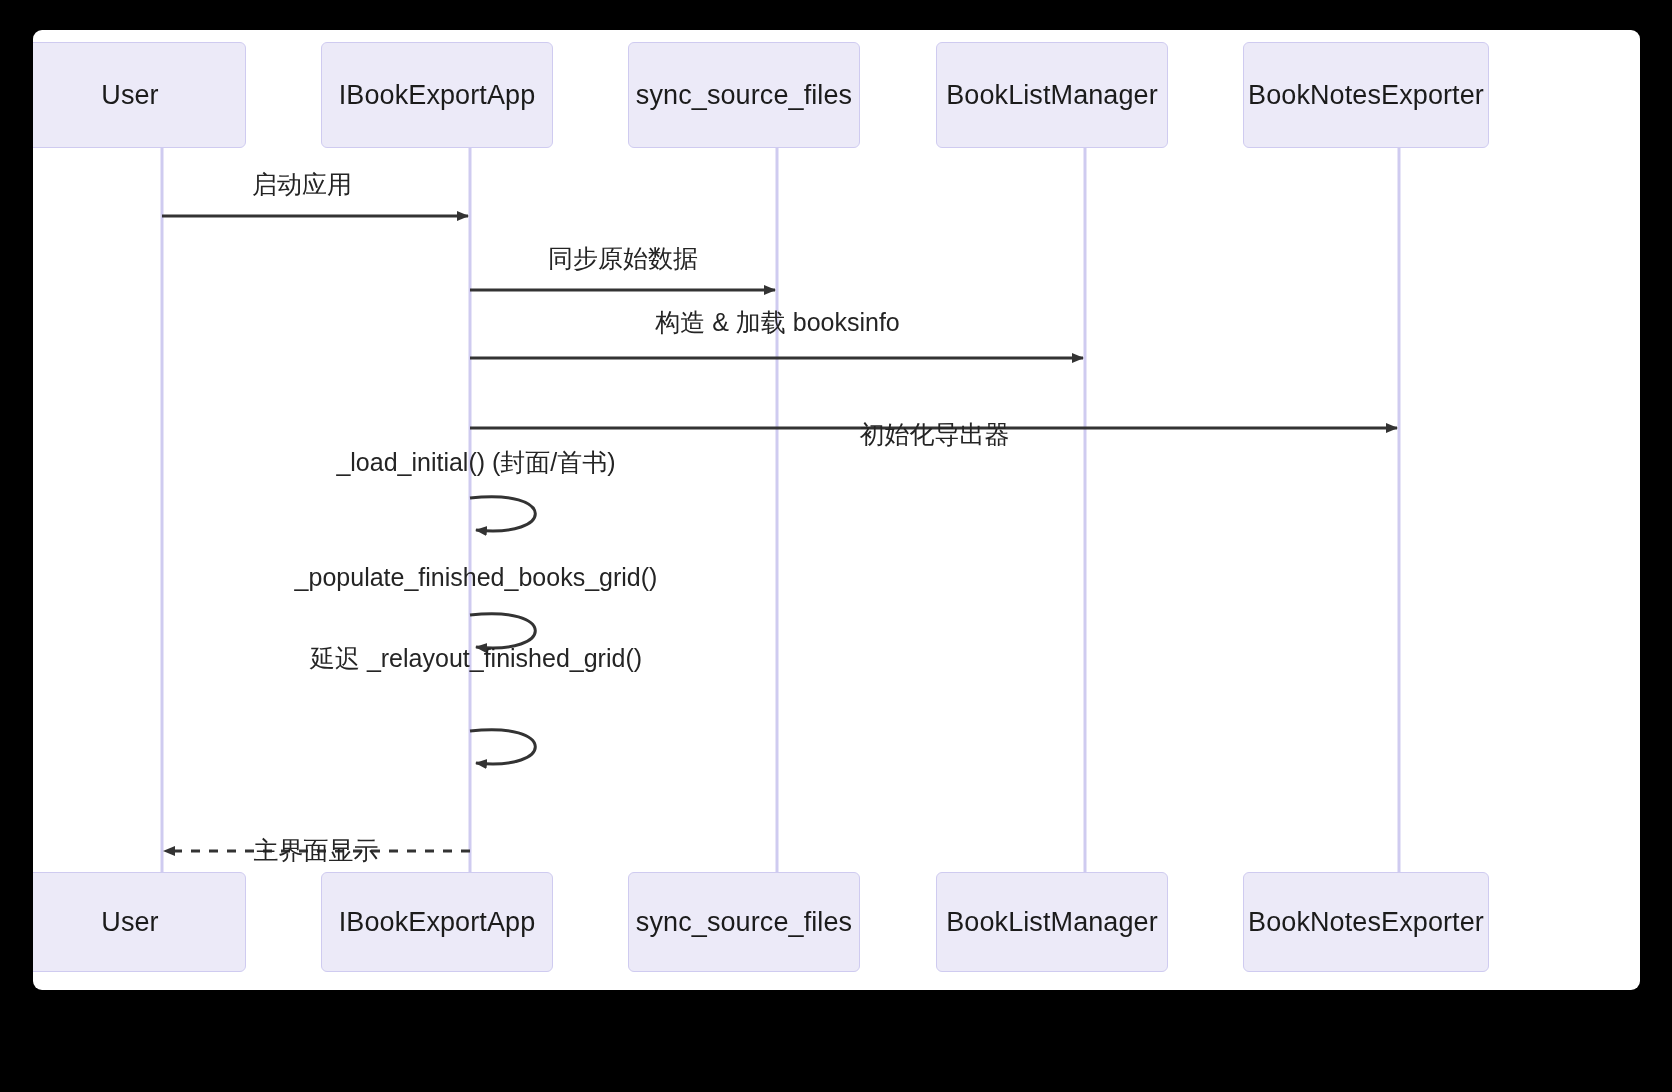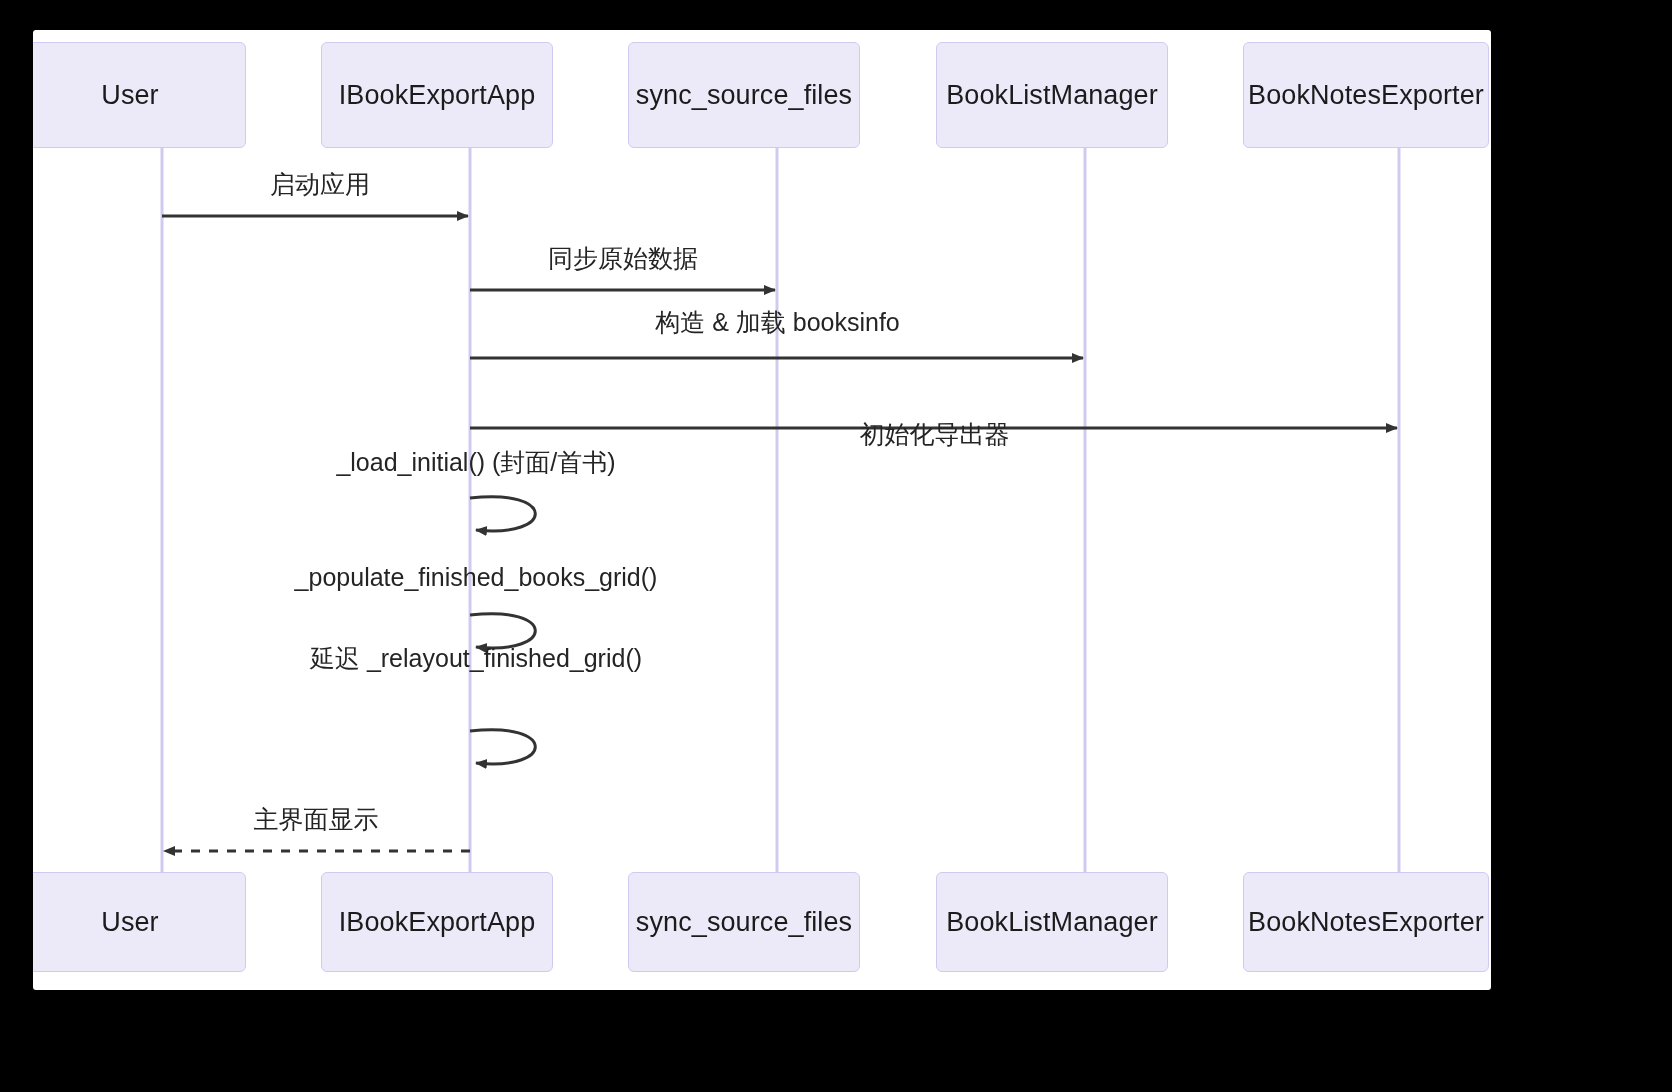--- a/index.html
+++ b/index.html
@@ -7,23 +7,23 @@
   body{
     width:1672px;height:1092px;
     background:#000000;
     font-family:"Liberation Sans","DejaVu Sans",sans-serif;
     overflow:hidden;
   }
   #root{position:relative;width:1672px;height:1092px;}
   #canvas{
     position:absolute;
     left:33px;top:30px;
-    width:1458px;height:960px;
+    width:1607px;height:960px;
     background:#ffffff;
-    border-radius:3px;
+    border-radius:9px;
     overflow:hidden;
   }
   #svg{position:absolute;left:0;top:0;width:1607px;height:960px;}
 
   .actor-box{
     position:absolute;
     box-sizing:border-box;
     background:#ECEAF8;
     border:1px solid #CFCBF0;
     border-radius:6px;
@@ -104,24 +104,24 @@
           <span>sync_source_files</span>
         </div>
         <div class="actor-box" style="left: 903px; top: 842px; width: 232px; height: 100px;">
           <span>BookListManager</span>
         </div>
         <div class="actor-box" style="left: 1210px; top: 842px; width: 246px; height: 100px;">
           <span>BookNotesExporter</span>
         </div>
       </div>
     <div id="labels">
-        <div class="msg-label" style="left: 287px; top: 138px;">启动应用</div>
+        <div class="msg-label" style="left: 269px; top: 138px;">启动应用</div>
         <div class="msg-label" style="left: 590px; top: 212px;">同步原始数据</div>
         <div class="msg-label" style="left: 744.5px; top: 276px;">构造 &amp; 加载 booksinfo</div>
         <div class="msg-label" style="left: 901.5px; top: 350px; margin-top: 38px;">初始化导出器</div>
         <div class="msg-label" style="left: 443px; top: 416px;">_load_initial() (封面/首书)</div>
         <div class="msg-label" style="left: 443px; top: 533px;">_populate_finished_books_grid()</div>
         <div class="msg-label" style="left: 443px; top: 612px;">延迟 _relayout_finished_grid()</div>
-        <div class="msg-label" style="left: 283px; top: 773px; font-family: Liberation Serif, serif;">主界面显示</div>
+        <div class="msg-label" style="left: 283px; top: 804px; font-family: Liberation Serif, serif;">主界面显示</div>
       </div>
 
   </div>
 </div>
 
 </body></html>

